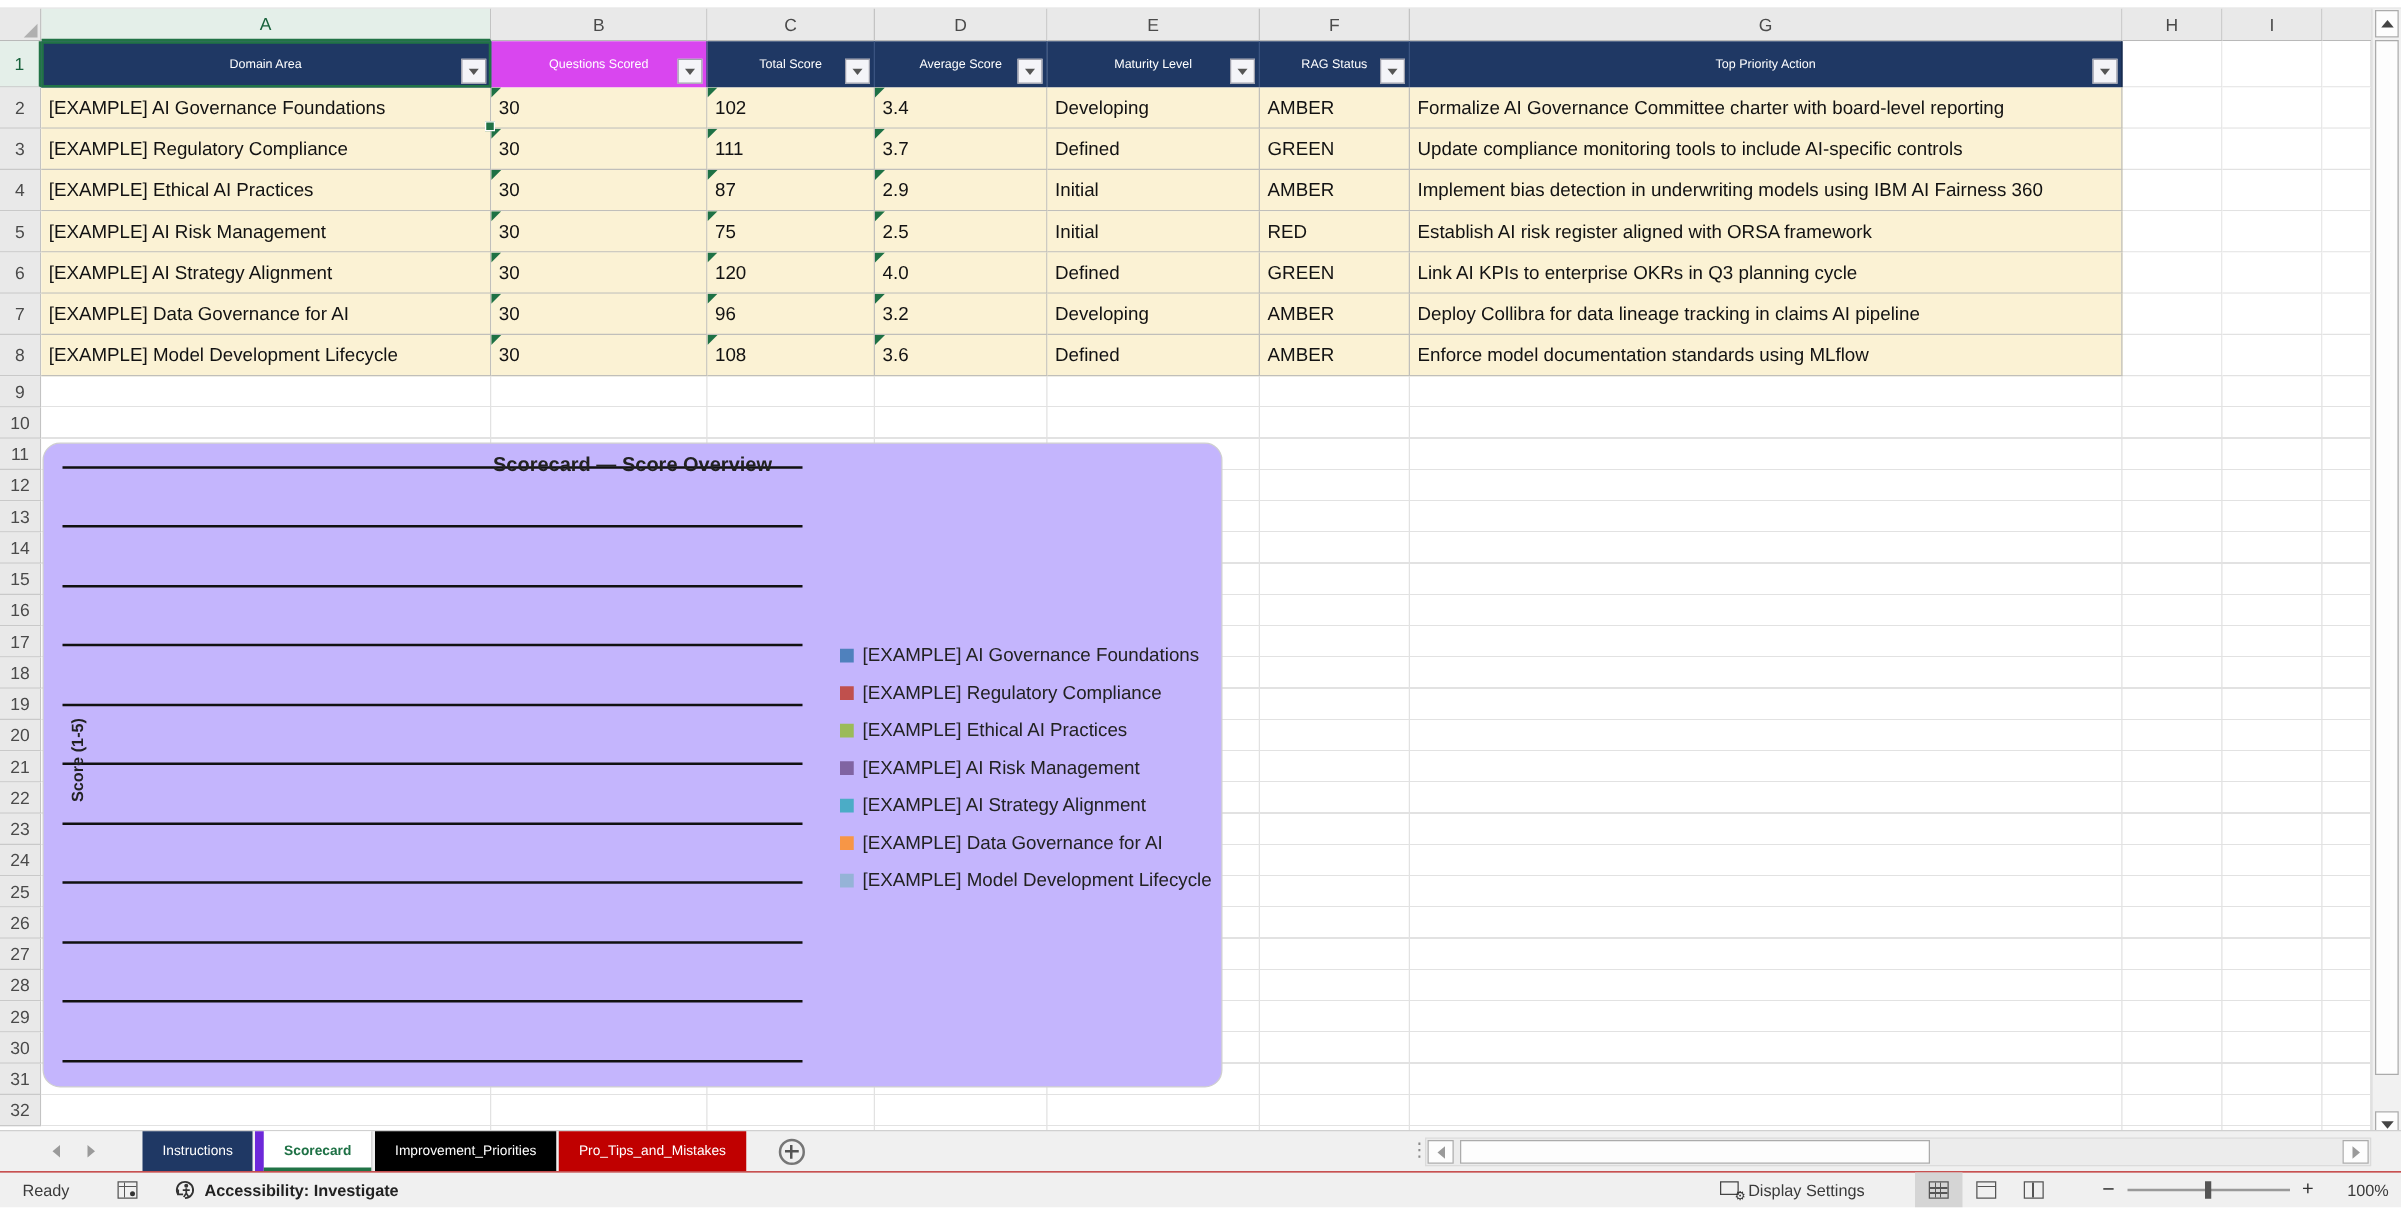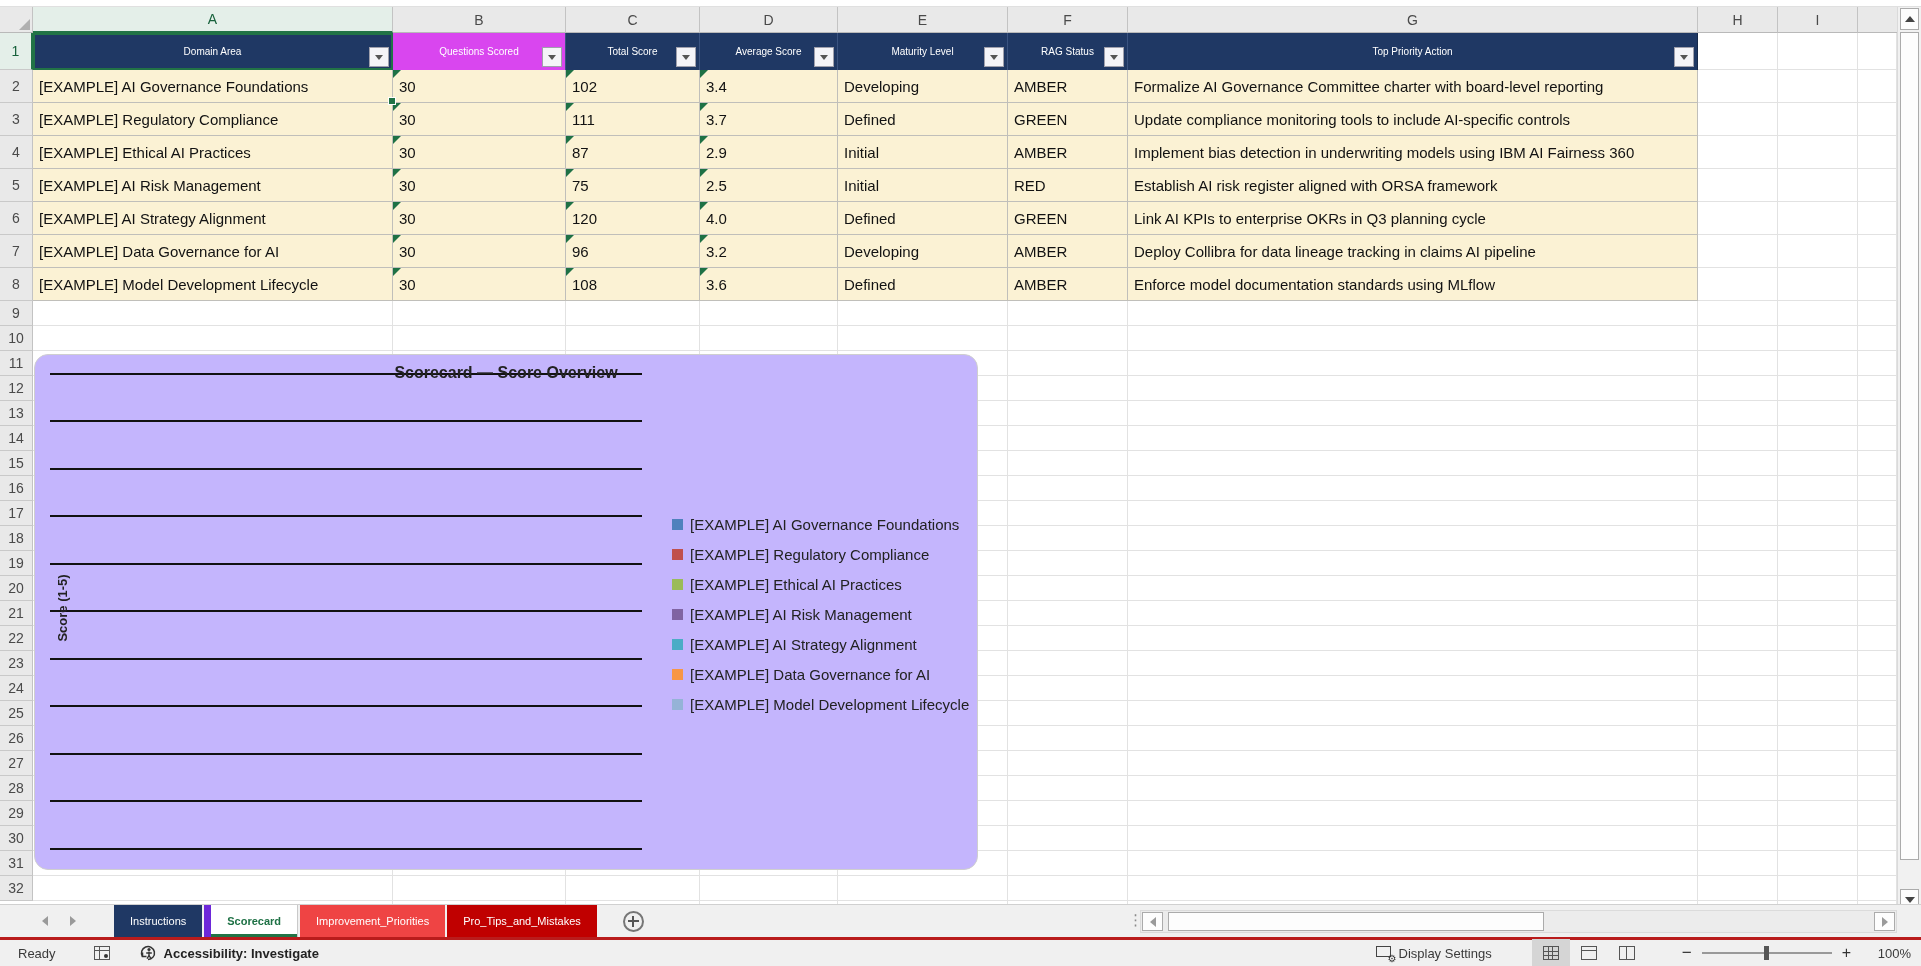--- a/index.html
+++ b/index.html
@@ -77,21 +77,21 @@
   .addsheet { width:21px; height:21px; border:2px solid #767676; border-radius:50%; align-self:center; margin-left:26px;
               display:flex; align-items:center; justify-content:center; position:relative; }
   .addsheet::before { content:""; position:absolute; width:11px; height:2px; background:#555; }
   .addsheet::after  { content:""; position:absolute; width:2px; height:11px; background:#555; }
   .grip { position:absolute; left:1128px; top:6px; color:#8A8A8A; font-size:15px; letter-spacing:-3px; }
   .hscroll-track { position:absolute; left:1140px; top:5px; width:757px; height:23px; background:#ECECEC; border:1px solid #DBDBDB; }
   .hbtn { position:absolute; top:1px; width:21px; height:19px; background:#FDFDFD; border:1px solid #ABABAB; display:flex; align-items:center; justify-content:center; }
   .hthumb { position:absolute; left:27px; top:1px; width:376px; height:19px; background:#FDFDFD; border:1px solid #ABABAB; }
 
   
-  .statusbar { position:absolute; left:0; top:937px; width:1921px; height:29px; background:#F0F0F0; border-top:3px solid #b91c1c;
+  .statusbar { position:absolute; left:0; top:937px; width:1921px; height:29px; background:#F0F0F0; border-top:1px solid #b91c1c;
                display:flex; align-items:center; font-size:13px; color:#3A3A3A; }
   .sb-ready { margin-left:18px; }
   .macro-icon { width:16px; height:14px; border:1.5px solid #555; margin-left:38px; position:relative;
     background:linear-gradient(to right, transparent 4px, #555 4px, #555 5px, transparent 5px),
                linear-gradient(to bottom, transparent 3px, #555 3px, #555 4px, transparent 4px); }
   .macro-icon::after { content:""; position:absolute; right:1px; bottom:1px; width:4px; height:4px; border-radius:50%; background:#333; }
   .acc-group { display:flex; align-items:center; margin-left:28px; }
   .acc-label { font-weight:bold; color:#222; margin-left:6px; }
   .sb-right { margin-left:auto; display:flex; align-items:center; padding-right:10px; }
   .ds-group { display:flex; align-items:center; margin-right:40px; }
@@ -385,21 +385,21 @@
         </div>
     </div>
     <div class="tabs">
       <div class="tab" style="background-color: rgb(31, 56, 100); color: rgb(255, 255, 255);">
           <span>Instructions</span>
         </div>
       <div class="tab active" style="background-color: rgb(255, 255, 255); color: rgb(30, 113, 69);">
           <span>Scorecard</span>
           <span class="underline" style="background-color: rgb(33, 115, 70);"></span>
         </div>
-      <div class="tab" style="background-color: #ef4444; color: rgb(255, 255, 255);">
+      <div class="tab" style="background-color: #000000; color: rgb(255, 255, 255);">
           <span>Improvement_Priorities</span>
         </div>
       <div class="tab" style="background-color: rgb(192, 0, 0); color: rgb(255, 255, 255);">
           <span>Pro_Tips_and_Mistakes</span>
         </div>
     </div>
     <div class="addsheet"></div>
     <div class="grip">⋮⋮</div>
     <div class="hscroll-track">
       <div class="hbtn" style="left:1px">

